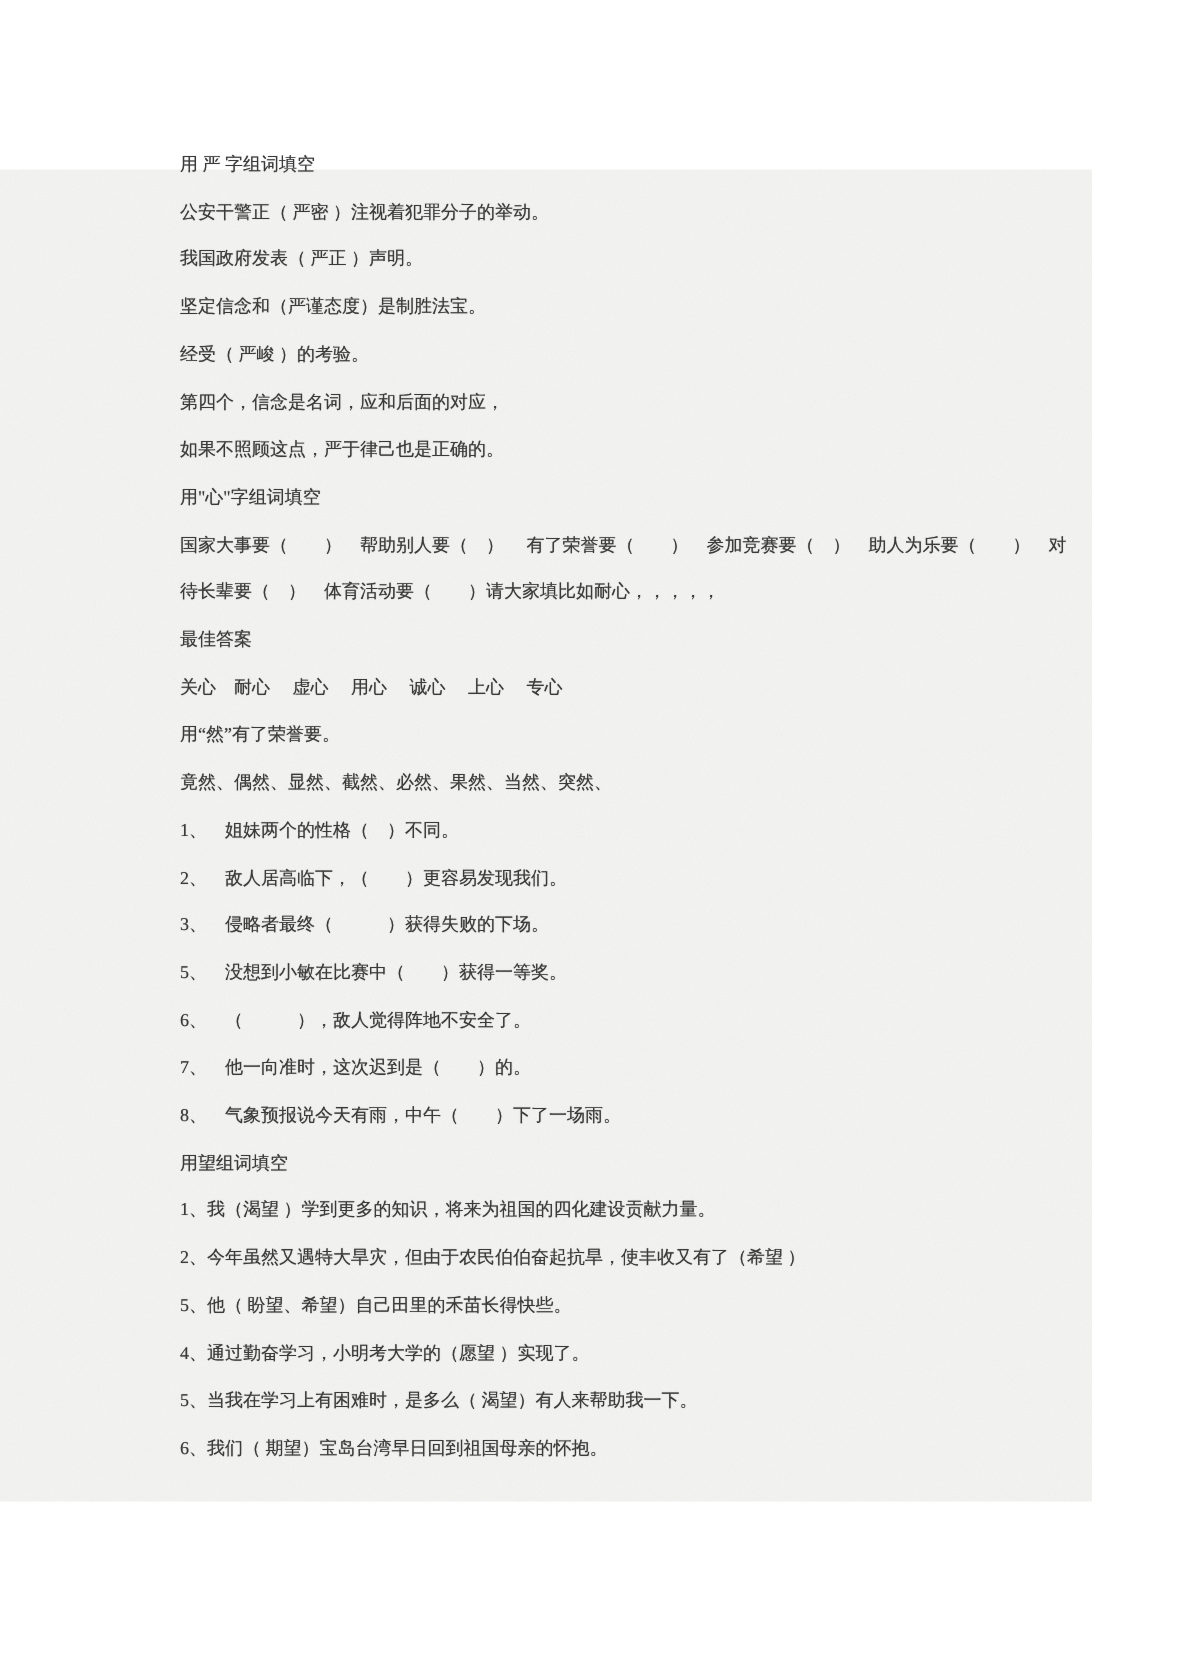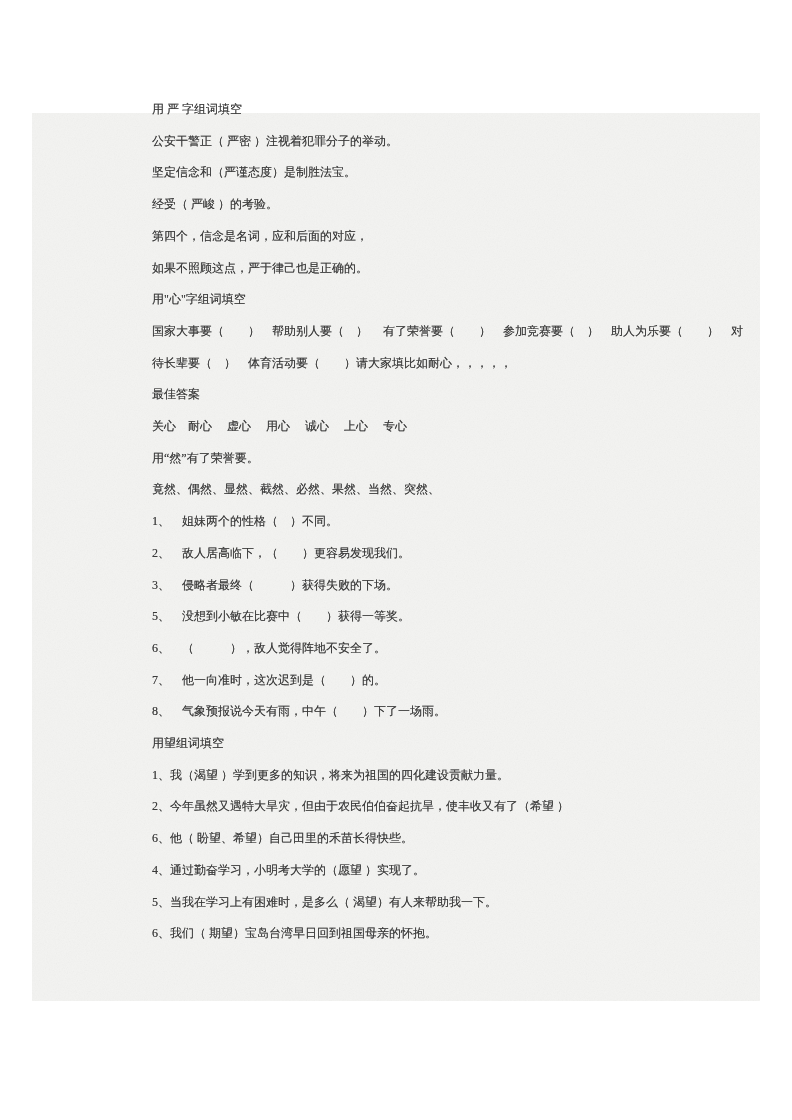--- a/index.html
+++ b/index.html
@@ -7,21 +7,20 @@
     padding: 0;
     background: #ffffff;
     font-family: "Liberation Serif", "DejaVu Serif", serif;
   }
   #page {
     position: relative;
     width: 728px;
     height: 1120px;
     background: #ffffff;
     overflow: hidden;
-    margin-left: 32px;
   }
   
   #paper-band {
     position: absolute;
     left: 0;
     top: 113px;
     width: 792px;
     height: 888px;
     background: #f3f3f1;
   }
@@ -65,20 +64,21 @@
       </filter>
       <rect width="100%" height="100%" filter="url(#noiseFilter)"></rect>
     </svg>
   </div>
 
   <div id="doc-text">
 
     <div>
       <div class="line">用 严 字组词填空</div>
       <div class="line">公安干警正（ 严密 ）注视着犯罪分子的举动。</div>
+      <div class="line">我国政府发表（ 严正 ）声明。</div>
       <div class="line">坚定信念和（严谨态度）是制胜法宝。</div>
       <div class="line">经受（ 严峻 ）的考验。</div>
       <div class="line">第四个，信念是名词，应和后面的对应，</div>
       <div class="line">如果不照顾这点，严于律己也是正确的。</div>
     </div>
 
     <div>
       <div class="line">用"心"字组词填空</div>
       <div class="line">国家大事要（　　）　帮助别人要（　）　 有了荣誉要（　　）　参加竞赛要（　）　助人为乐要（　　）　对</div>
       <div class="line">待长辈要（　）　体育活动要（　　）请大家填比如耐心，，，，，</div>
@@ -98,20 +98,20 @@
       <div class="line">5、　没想到小敏在比赛中（　　）获得一等奖。</div>
       <div class="line">6、　（　　　），敌人觉得阵地不安全了。</div>
       <div class="line">7、　他一向准时，这次迟到是（　　）的。</div>
       <div class="line">8、　气象预报说今天有雨，中午（　　）下了一场雨。</div>
     </div>
 
     <div>
       <div class="line">用望组词填空</div>
       <div class="line">1、我（渴望 ）学到更多的知识，将来为祖国的四化建设贡献力量。</div>
       <div class="line">2、今年虽然又遇特大旱灾，但由于农民伯伯奋起抗旱，使丰收又有了（希望 ）</div>
-      <div class="line">6、他（ 盼望、希望）自己田里的禾苗长得快些。</div>
+      <div class="line">5、他（ 盼望、希望）自己田里的禾苗长得快些。</div>
       <div class="line">4、通过勤奋学习，小明考大学的（愿望 ）实现了。</div>
       <div class="line">5、当我在学习上有困难时，是多么（ 渴望）有人来帮助我一下。</div>
       <div class="line">6、我们（ 期望）宝岛台湾早日回到祖国母亲的怀抱。</div>
     </div>
 
   </div>
 </div>
 
 </body></html>

